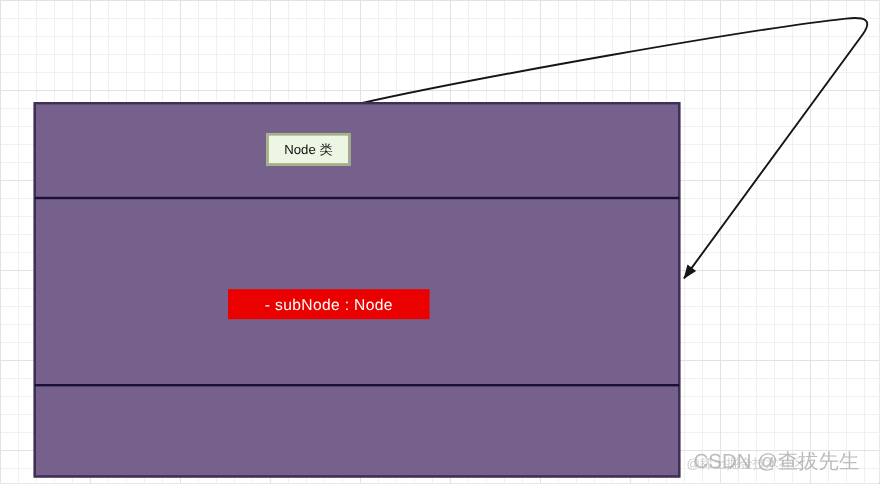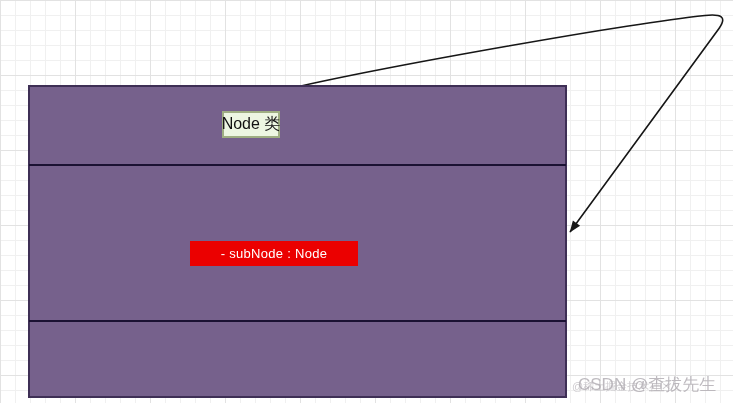--- a/index.html
+++ b/index.html
@@ -51,25 +51,25 @@
   }
   .divider.d1{top:77px;}
   .divider.d2{top:233px;}
   .chip{
     position:absolute;
     display:flex;align-items:center;justify-content:center;
     white-space:nowrap;
   }
   .chip.title-chip{
     left:222px; top:111px;
-    width:58px; height:27px;
+    width:70px; height:27px;
     background:var(--title-chip-bg);
     border:2px solid var(--title-chip-border);
     color:#111111;
-    font-size:16px;
+    font-size:11px;
   }
   .chip.attr-chip{
     left:190px; top:241px;
     width:168px; height:25px;
     background:var(--attr-chip-bg);
     color:var(--attr-chip-text);
     font-size:13px;
     letter-spacing:0.3px;
   }
   .arrow-layer{

